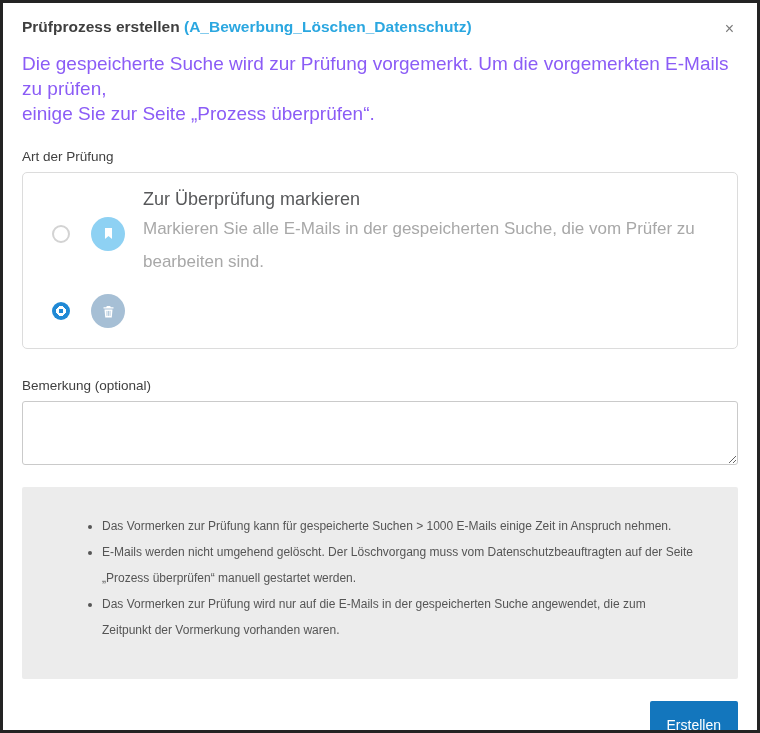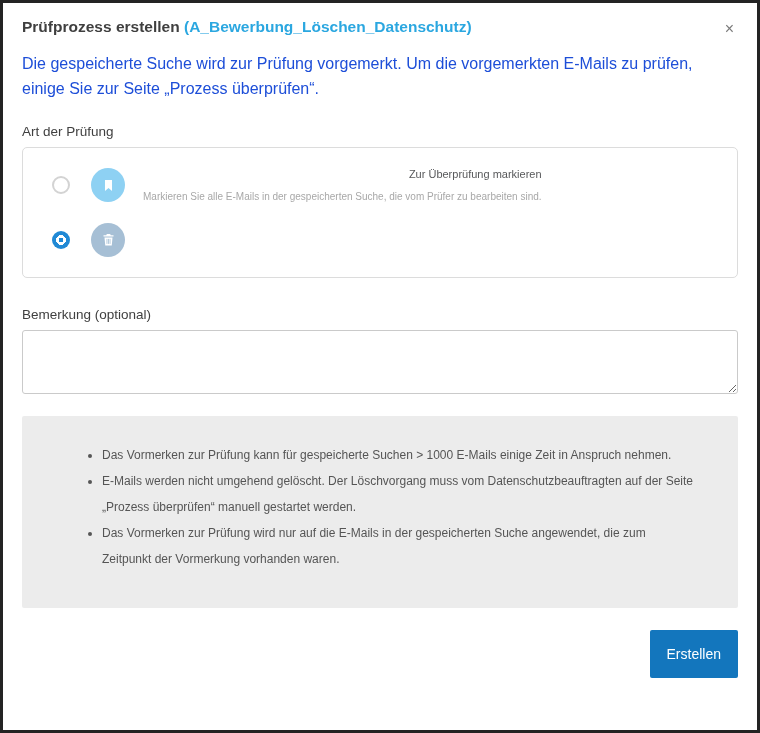--- a/index.html
+++ b/index.html
@@ -19,21 +19,21 @@
   
   .dlg-header { display: flex; justify-content: space-between; align-items: flex-start; }
   .dlg-title { font-size: 15.5px; font-weight: bold; color: #3f3f3f; line-height: 22px; }
   .dlg-title .accent { color: #2ba7e0; }
   .close-x {
     font-size: 16px; color: #7a7a7a; line-height: 18px;
     cursor: pointer; padding: 2px 4px; margin-top: 2px;
   }
 
   
-  .intro { margin: 11px 0 23px 0; font-size: 16px; color: #1d4ed8; line-height: 25px; }
+  .intro { margin: 11px 0 23px 0; font-size: 19px; color: #8b5cf6; line-height: 25px; }
   .intro span { display: block; }
 
   
   .section-label { font-size: 13.5px; color: #404040; margin-bottom: 8px; }
 
   
   .options-box {
     border: 1px solid #dcdcdc; border-radius: 5px;
     padding: 8px 14px 12px 29px;
     margin-bottom: 29px;
@@ -49,22 +49,22 @@
     background: radial-gradient(circle closest-side, #2089d5 0 26%, #ffffff 26% 54%, #2089d5 54% 100%);
   }
   .icon-circle {
     width: 34px; height: 34px; border-radius: 50%;
     display: flex; align-items: center; justify-content: center;
     margin-right: 18px; flex: 0 0 34px;
   }
   .icon-circle--bookmark { background: #8ed1f3; }
   .icon-circle--trash { background: #a6bfd5; }
   .option-text { max-width: 565px; }
-  .option-title { font-size: 11px; color: #57585a; line-height: 20px; margin-bottom: 3px; text-align: right; }
-  .option-desc { font-size: 10px; color: #a8a8a8; line-height: 1.95; }
+  .option-title { font-size: 18px; color: #57585a; line-height: 20px; margin-bottom: 3px; }
+  .option-desc { font-size: 17px; color: #a8a8a8; line-height: 1.95; }
 
   
   .remark-area {
     width: 100%; height: 64px;
     border: 1px solid #cacaca; border-radius: 3px;
     resize: vertical;
     font-family: "Liberation Sans", sans-serif;
     font-size: 13px; color: #555; padding: 6px 8px;
     outline: none;
     margin-bottom: 22px;

